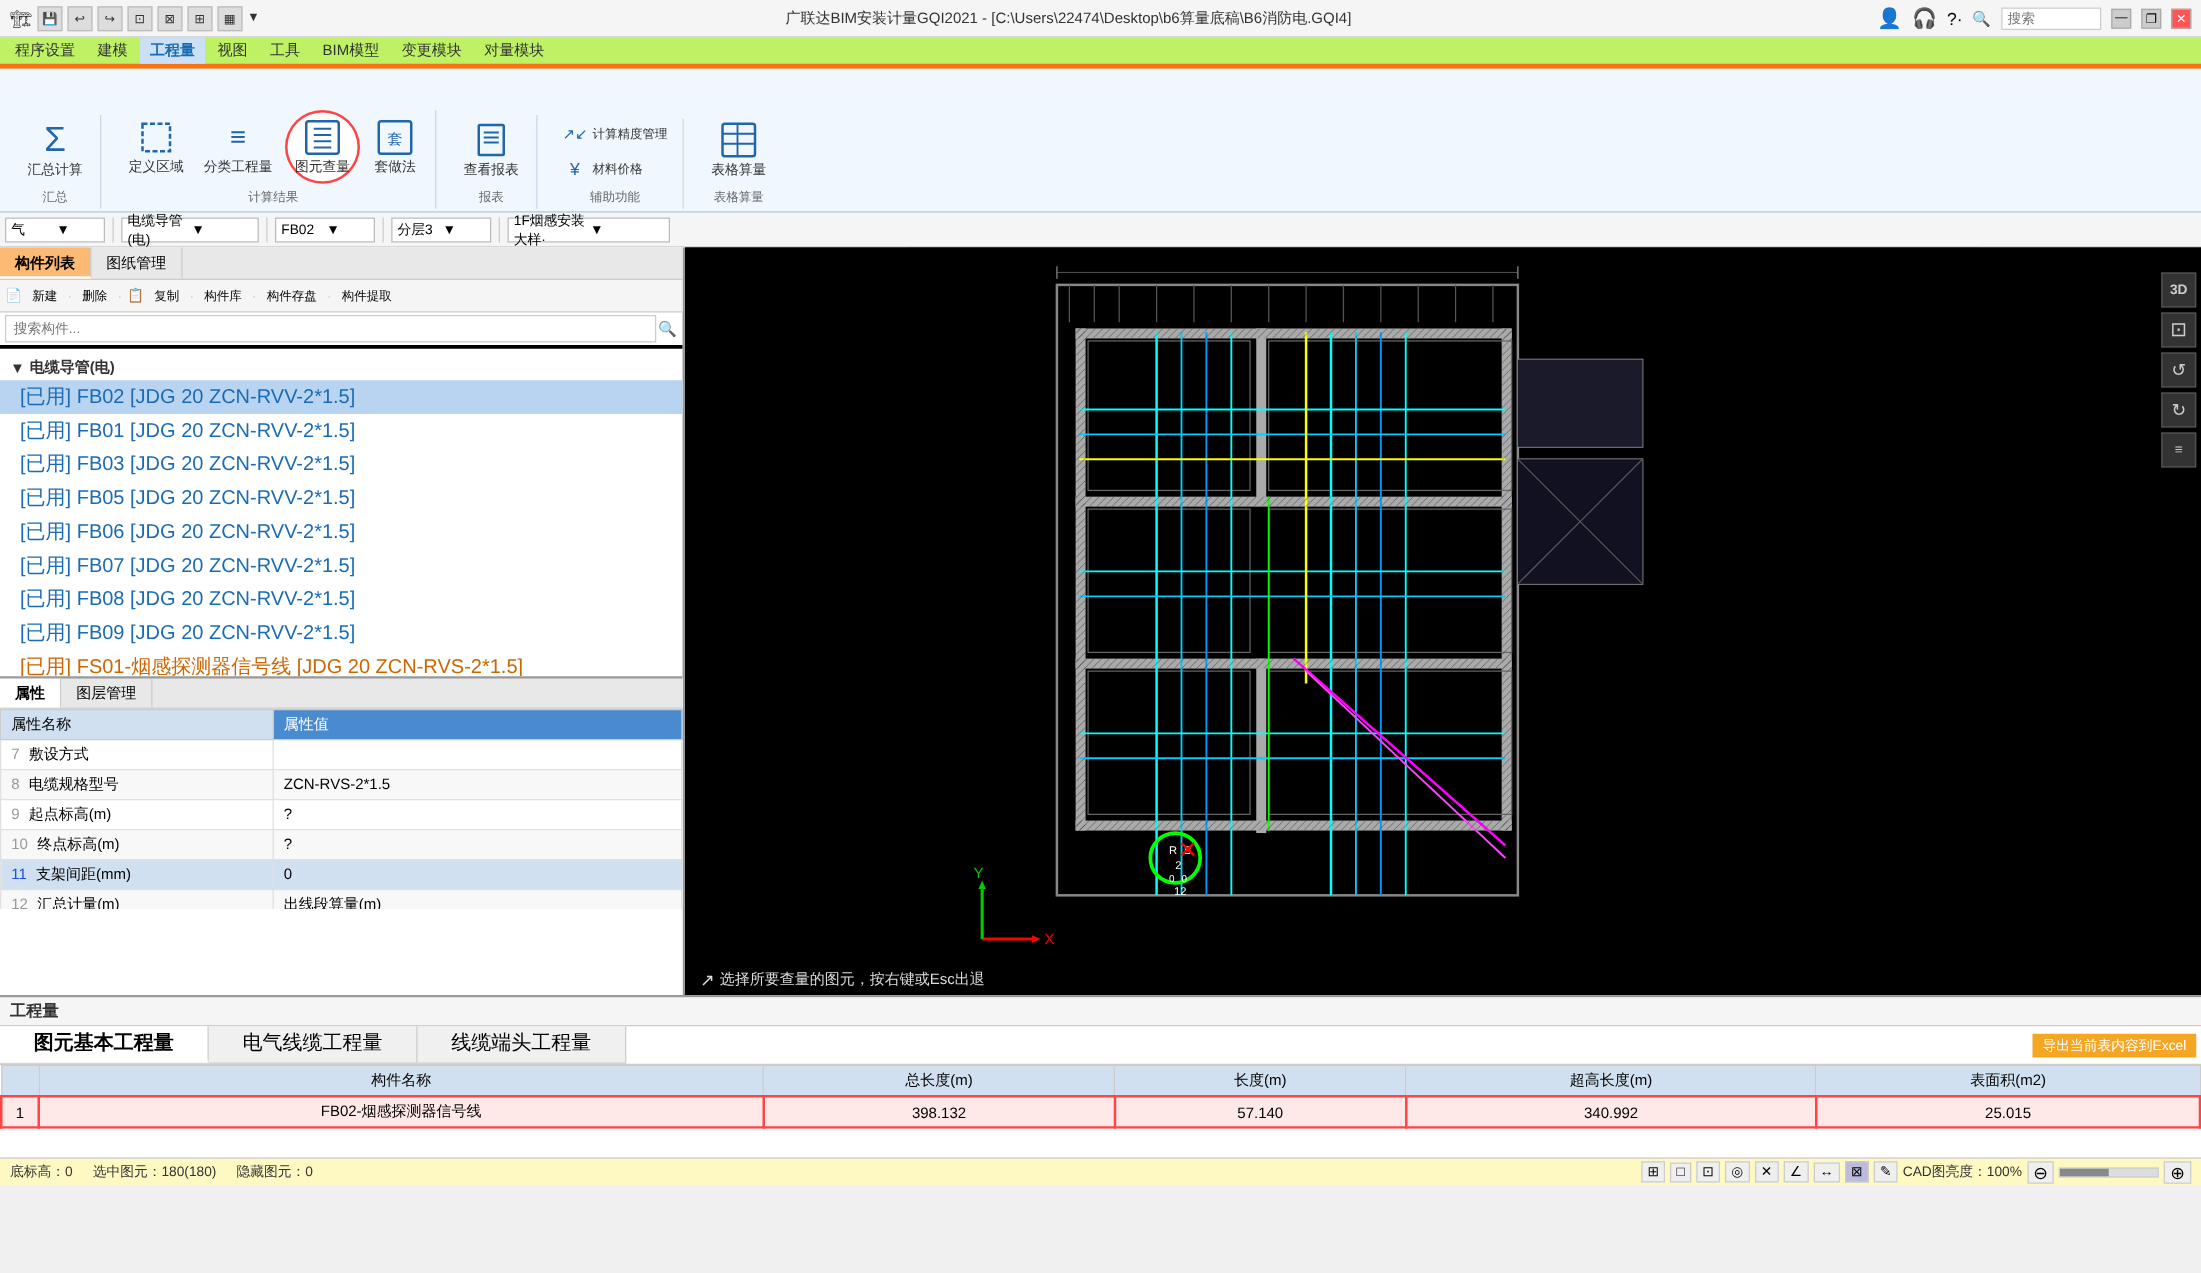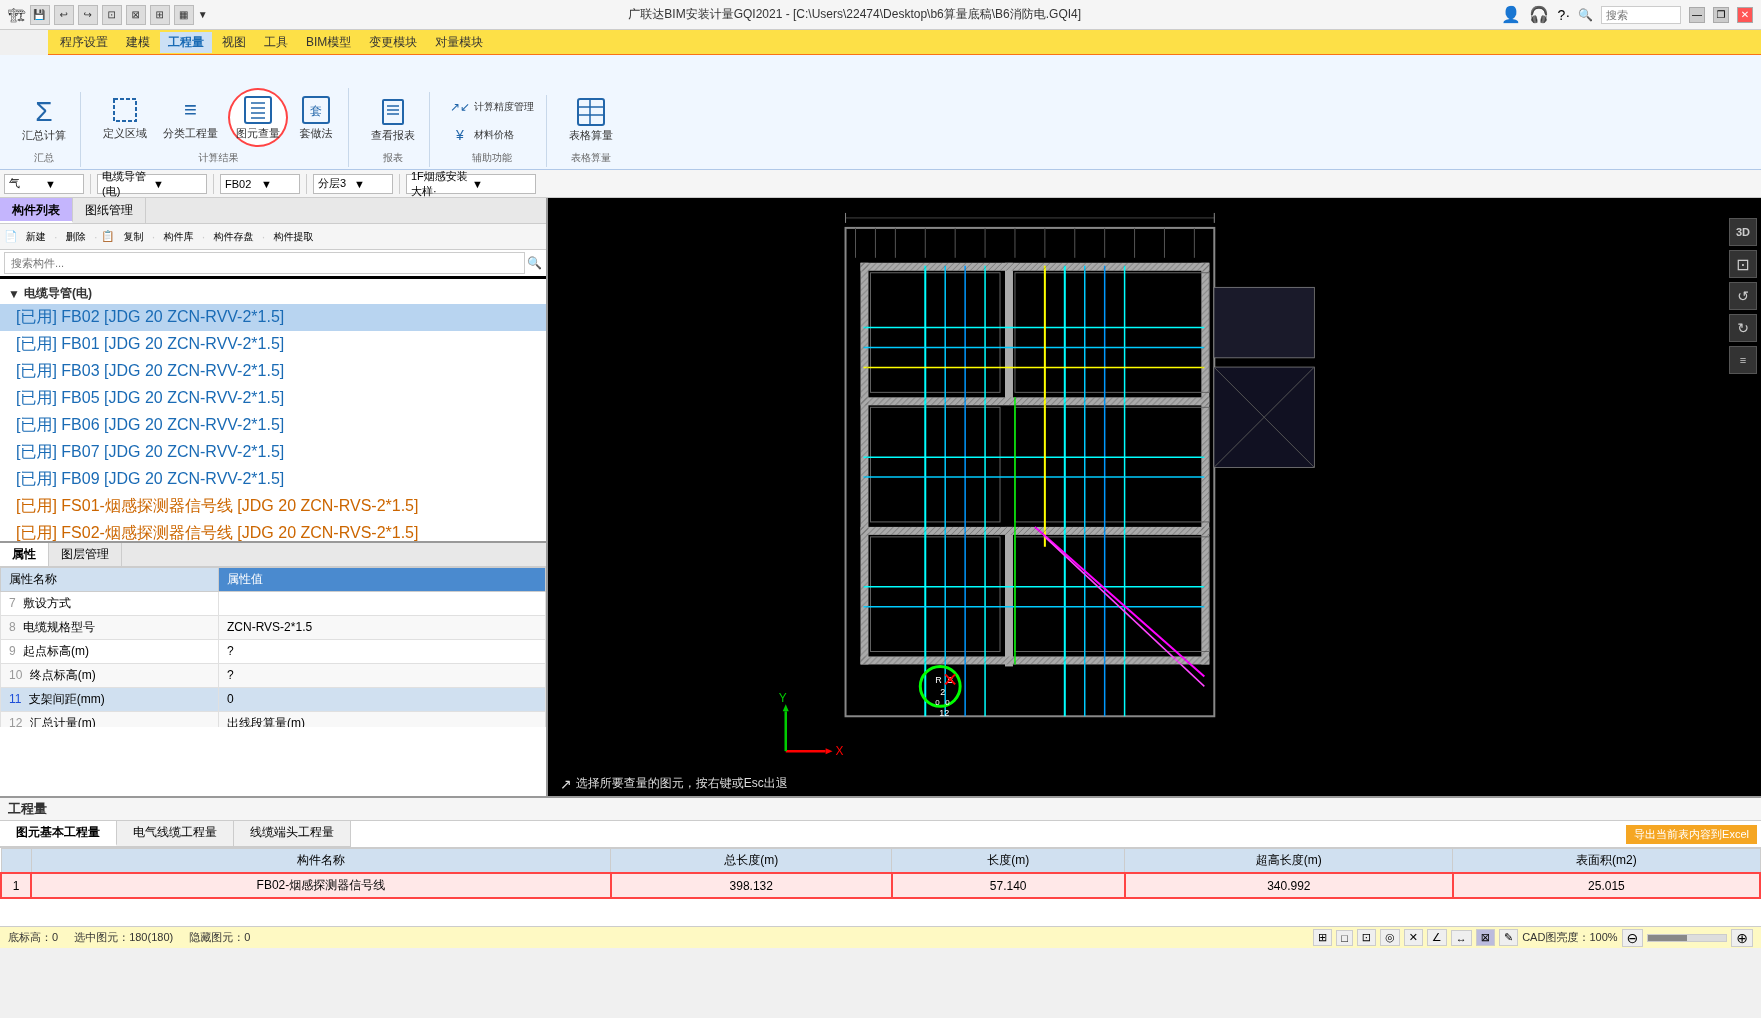--- a/index.html
+++ b/index.html
@@ -18,28 +18,27 @@
     .title-bar-left { display: flex; align-items: center; gap: 4px; font-size: 11px; color: #333; }
     .title-bar-center { font-size: 12px; color: #333; flex: 1; text-align: center; }
     .title-bar-right { display: flex; align-items: center; gap: 8px; }
     .title-btn { width: 16px; height: 16px; background: #ccc; border: 1px solid #aaa; cursor: pointer; display: flex; align-items: center; justify-content: center; font-size: 10px; }
 
     
     .qa-icon { width: 20px; height: 20px; background: #ddd; border: 1px solid #bbb; display: inline-flex; align-items: center; justify-content: center; font-size: 10px; cursor: pointer; }
 
     
     .menu-bar {
-      background: #fde047;
+      background: #bef264;
       height: 25px;
       display: flex;
       align-items: center;
       padding: 0 4px;
-      border-bottom: 1px solid #f97316;
+      border-bottom: 4px solid #f97316;
       gap: 2px;
-      margin-left: 48px;
     }
     .menu-item {
       padding: 2px 8px;
       font-size: 12px;
       color: #333;
       cursor: pointer;
     }
     .menu-item.active { background: #cce0f5; color: #1a6bb5; font-weight: bold; }
 
     
@@ -141,21 +140,21 @@
       background: #e8e8e8;
       border-bottom: 1px solid #ccc;
       height: 26px;
     }
     .panel-tab {
       padding: 4px 12px;
       font-size: 12px;
       cursor: pointer;
       border-right: 1px solid #ccc;
     }
-    .panel-tab.active { background: #c4b5fd; font-weight: bold; border-bottom: 2px solid white; }
+    .panel-tab.active { background: #fdba74; font-weight: bold; border-bottom: 2px solid white; }
     .panel-toolbar {
       display: flex;
       align-items: center;
       padding: 2px 4px;
       border-bottom: 1px solid #ccc;
       background: #f5f5f5;
       gap: 4px;
       height: 26px;
     }
     .panel-toolbar-btn {
@@ -281,22 +280,22 @@
       border-bottom: 1px solid #ccc;
       background: #f5f5f5;
     }
     .bottom-panel-title { font-size: 13px; font-weight: bold; color: #333; }
     .bottom-panel-tabs {
       display: flex;
       border-bottom: 1px solid #ccc;
       background: #f0f0f0;
     }
     .bottom-panel-tab {
-      padding: 3px 16px;
-      font-size: 12px;
+      padding: 3px 27px;
+      font-size: 16px;
       cursor: pointer;
       border-right: 1px solid #ccc;
     }
     .bottom-panel-tab.active {
       background: white;
       border-bottom: 2px solid white;
       font-weight: bold;
     }
     .export-btn {
       background: #f5a623;
@@ -549,20 +548,21 @@
         <span>▼</span>
         <span>电缆导管(电)</span>
       </div>
 
       <div class="tree-item selected">[已用] FB02 [JDG 20 ZCN-RVV-2*1.5]</div>
       <div class="tree-item">[已用] FB01 [JDG 20 ZCN-RVV-2*1.5]</div>
       <div class="tree-item">[已用] FB03 [JDG 20 ZCN-RVV-2*1.5]</div>
       <div class="tree-item">[已用] FB05 [JDG 20 ZCN-RVV-2*1.5]</div>
       <div class="tree-item">[已用] FB06 [JDG 20 ZCN-RVV-2*1.5]</div>
       <div class="tree-item">[已用] FB07 [JDG 20 ZCN-RVV-2*1.5]</div>
+      <div class="tree-item">[已用] FB08 [JDG 20 ZCN-RVV-2*1.5]</div>
       <div class="tree-item">[已用] FB09 [JDG 20 ZCN-RVV-2*1.5]</div>
       <div class="tree-item" style="color:#cc6600;">[已用] FS01-烟感探测器信号线 [JDG 20 ZCN-RVS-2*1.5]</div>
       <div class="tree-item" style="color:#cc6600;">[已用] FS02-烟感探测器信号线 [JDG 20 ZCN-RVS-2*1.5]</div>
 
     </div>
 
     <div class="left-bottom" style="flex:1;">
       <div class="left-bottom-tabs">
         <div class="left-bottom-tab active">属性</div>
         <div class="left-bottom-tab">图层管理</div>

